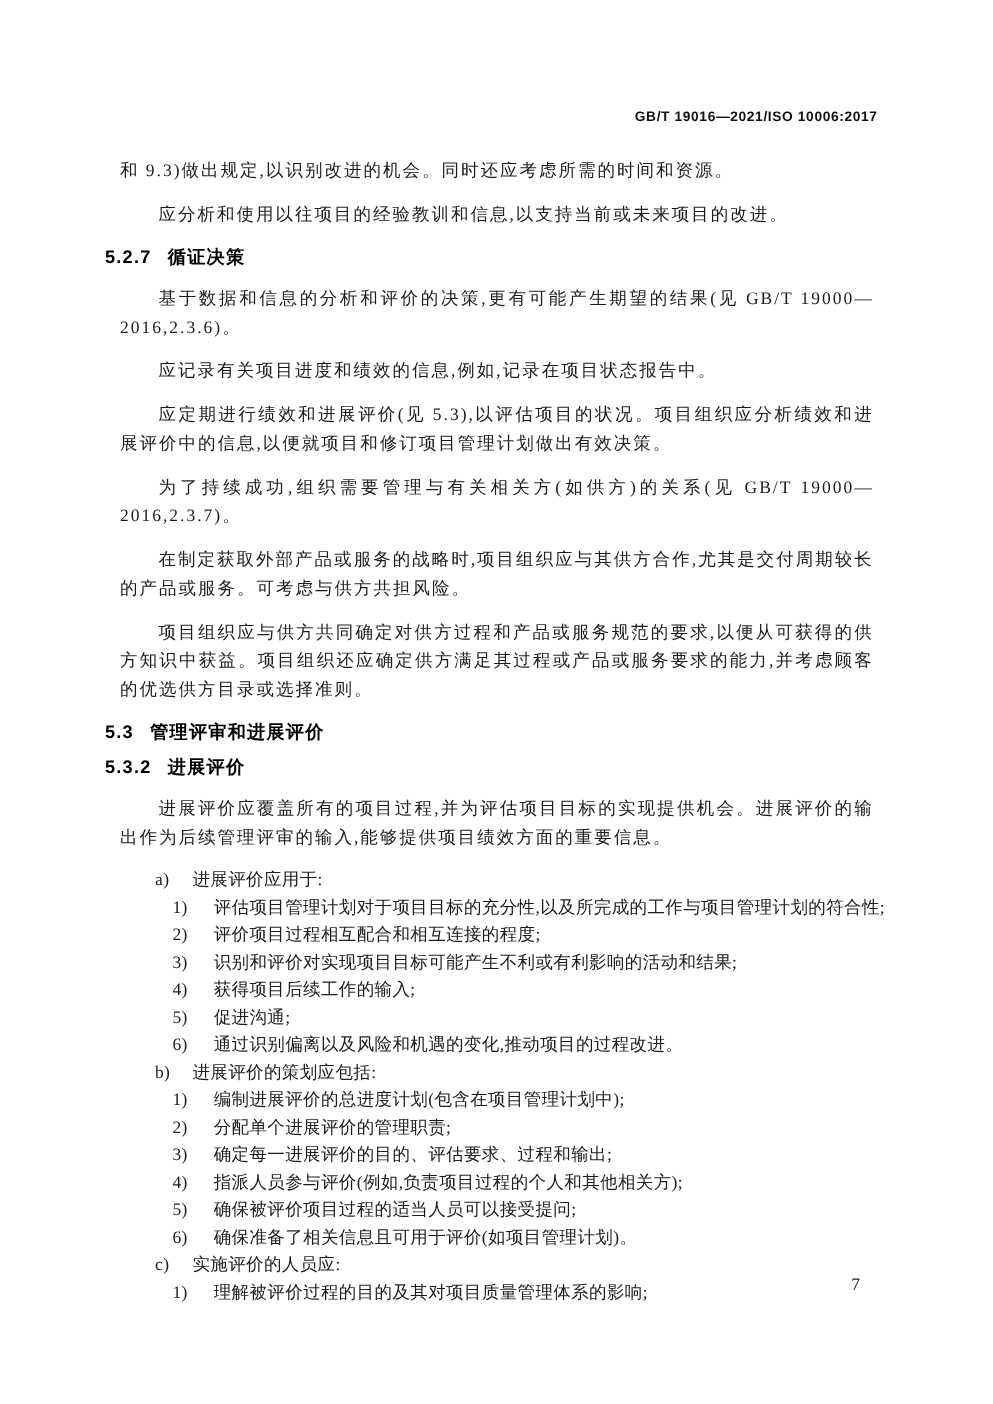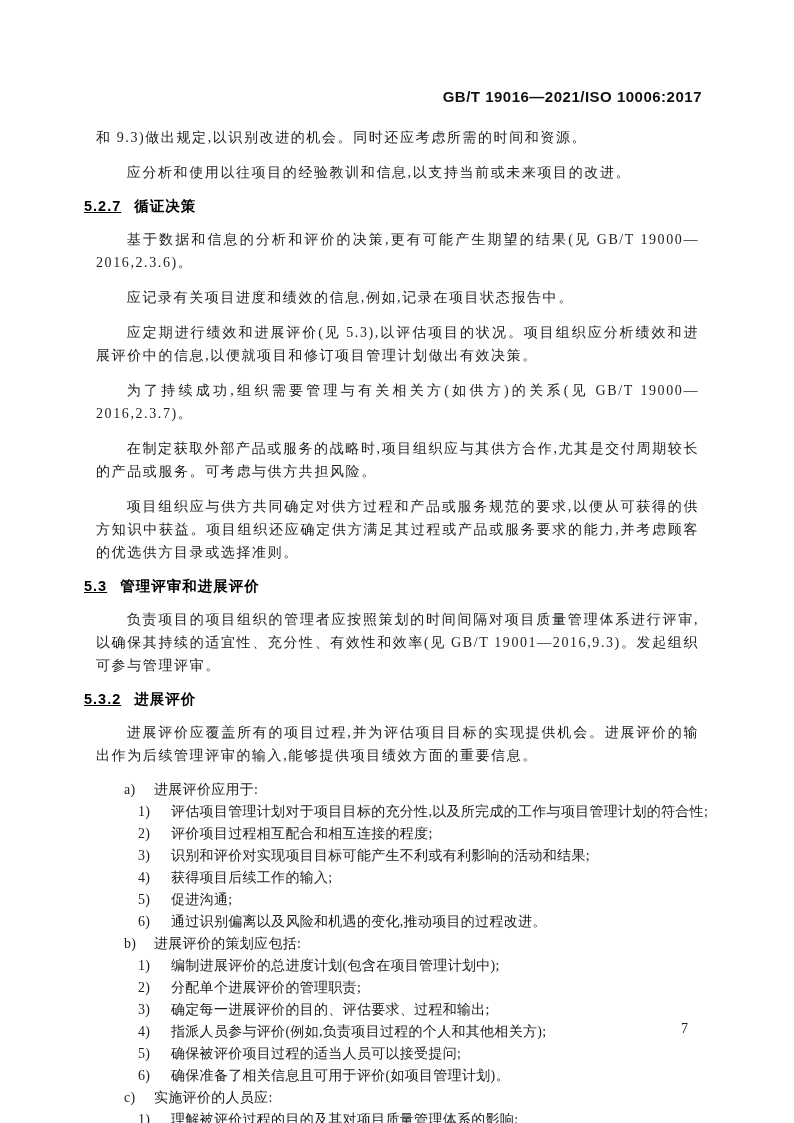--- a/index.html
+++ b/index.html
@@ -11,21 +11,21 @@
     overflow:hidden;
     font-family:"Liberation Serif","DejaVu Serif",serif;
     color:#1c1c1c;
   }
   .running-header {
     position:absolute;
     top:88px; left:84px; right:92px;
     text-align:right;
     font-family:"Liberation Sans","DejaVu Sans",sans-serif;
     font-weight:bold;
-    font-size:15px;
+    font-size:11px;
     letter-spacing:0.5px;
     color:#101010;
     white-space:nowrap;
   }
   .content {
     position:absolute;
     top:114px; left:84px;
     width:627px;
   }
   .para {
@@ -40,21 +40,21 @@
   .heading {
     margin:8px 0 6px 0;
     font-family:"Liberation Sans","DejaVu Sans",sans-serif;
     font-weight:bold;
     font-size:14.5px;
     line-height:20px;
     letter-spacing:1px;
     color:#000000;
     white-space:nowrap;
   }
-  .heading .h-num { margin-right:13px;text-decoration:underline; }
+  .heading .h-num { margin-right:13px; }
   .li {
     display:flex;
     font-size:14px;
     line-height:22px;
     letter-spacing:0.3px;
     white-space:nowrap;
     color:#1c1c1c;
   }
   .li .marker { flex:none; }
   .li.l1 { margin-left:40px; }
@@ -79,21 +79,20 @@
       <p class="para">和 9.3)做出规定,以识别改进的机会。同时还应考虑所需的时间和资源。</p>
       <p class="para indent">应分析和使用以往项目的经验教训和信息,以支持当前或未来项目的改进。</p>
       <h3 class="heading"><span class="h-num">5.2.7</span><span class="h-title">循证决策</span></h3>
       <p class="para indent">基于数据和信息的分析和评价的决策,更有可能产生期望的结果(见 GB/T 19000—2016,2.3.6)。</p>
       <p class="para indent">应记录有关项目进度和绩效的信息,例如,记录在项目状态报告中。</p>
       <p class="para indent">应定期进行绩效和进展评价(见 5.3),以评估项目的状况。项目组织应分析绩效和进展评价中的信息,以便就项目和修订项目管理计划做出有效决策。</p>
       <p class="para indent">为了持续成功,组织需要管理与有关相关方(如供方)的关系(见 GB/T 19000—2016,2.3.7)。</p>
       <p class="para indent">在制定获取外部产品或服务的战略时,项目组织应与其供方合作,尤其是交付周期较长的产品或服务。可考虑与供方共担风险。</p>
       <p class="para indent">项目组织应与供方共同确定对供方过程和产品或服务规范的要求,以便从可获得的供方知识中获益。项目组织还应确定供方满足其过程或产品或服务要求的能力,并考虑顾客的优选供方目录或选择准则。</p>
       <h3 class="heading"><span class="h-num">5.3</span><span class="h-title">管理评审和进展评价</span></h3>
-      <p class="para indent">负责项目的项目组织的管理者应按照策划的时间间隔对项目质量管理体系进行评审,以确保其持续的适宜性、充分性、有效性和效率(见 GB/T 19001—2016,9.3)。发起组织可参与管理评审。</p>
       <h3 class="heading"><span class="h-num">5.3.2</span><span class="h-title">进展评价</span></h3>
       <p class="para indent">进展评价应覆盖所有的项目过程,并为评估项目目标的实现提供机会。进展评价的输出作为后续管理评审的输入,能够提供项目绩效方面的重要信息。</p>
       <div class="li l1">
         <span class="marker">a)</span>
         <span class="li-text">进展评价应用于:</span>
       </div>
       <div class="li l2">
         <span class="marker">1)</span>
         <span class="li-text">评估项目管理计划对于项目目标的充分性,以及所完成的工作与项目管理计划的符合性;</span>
       </div>

